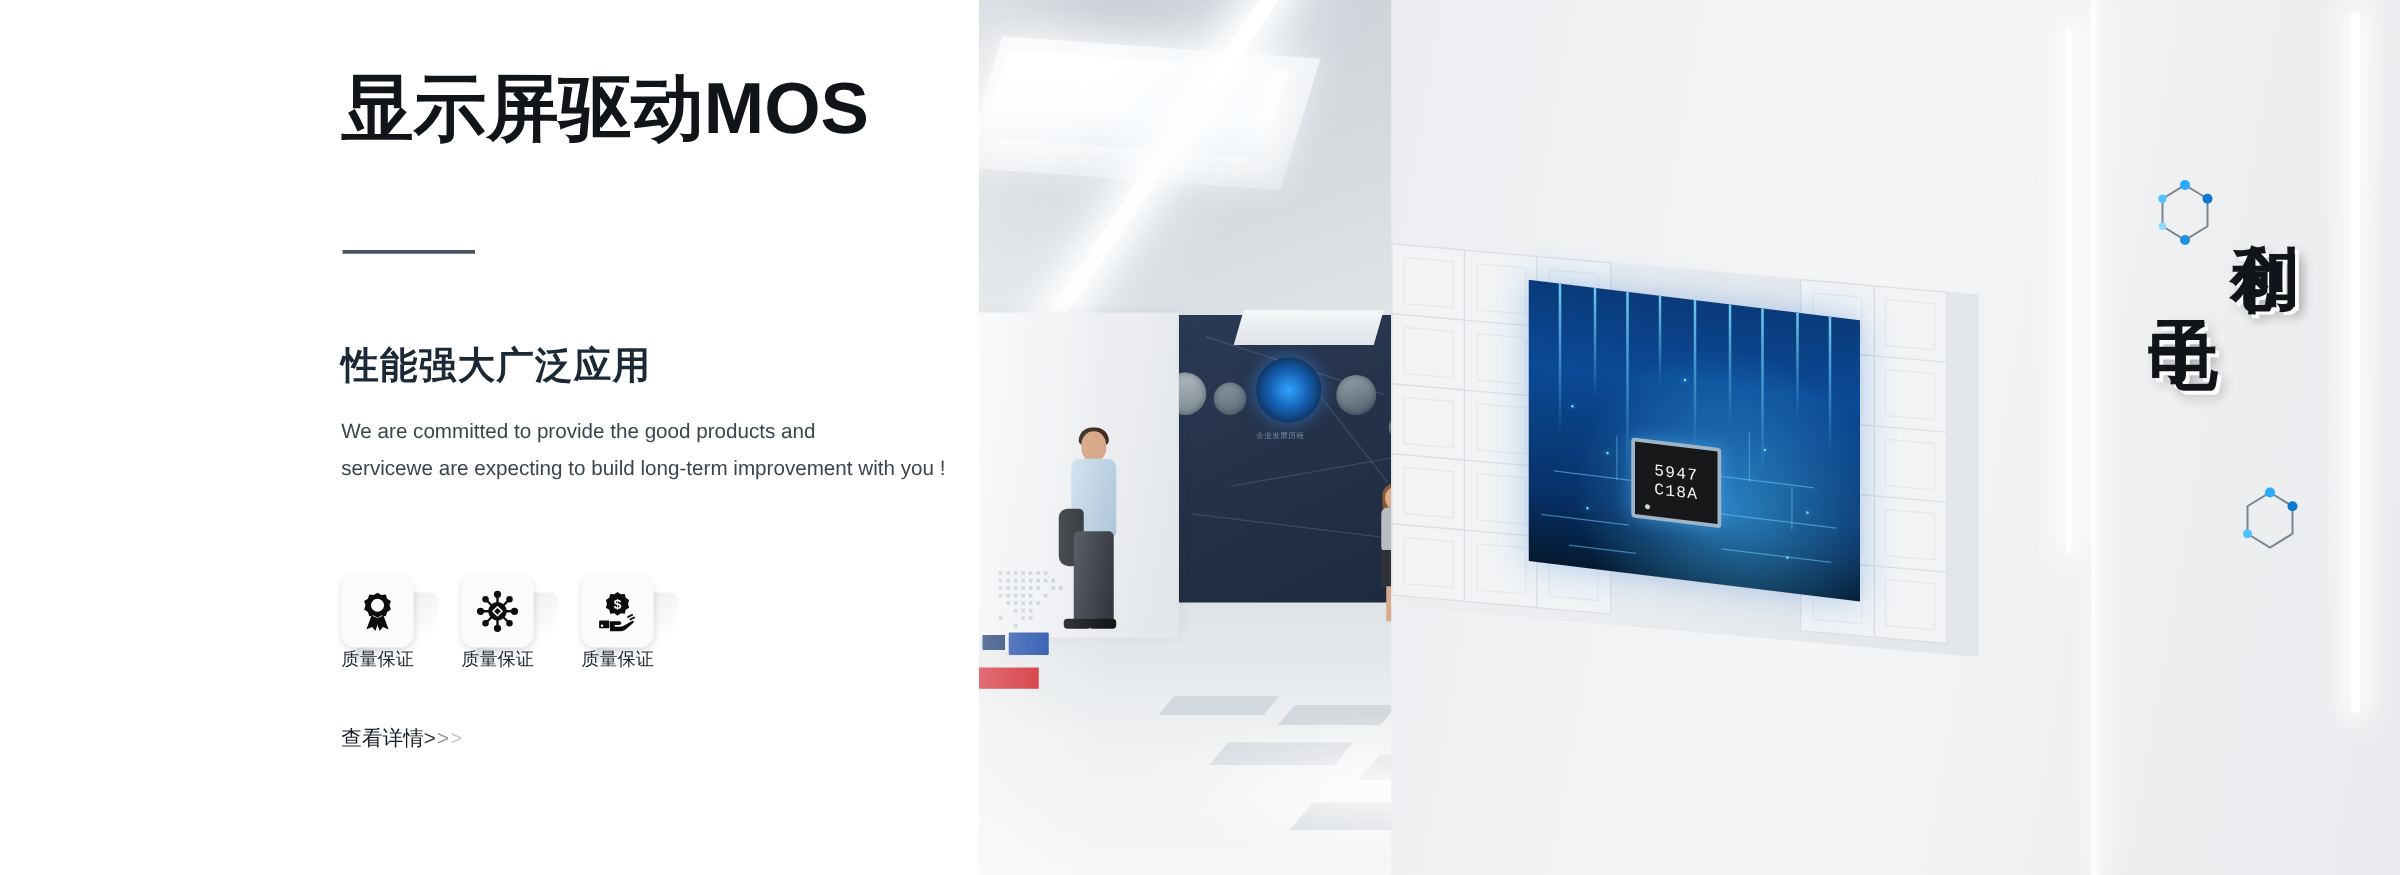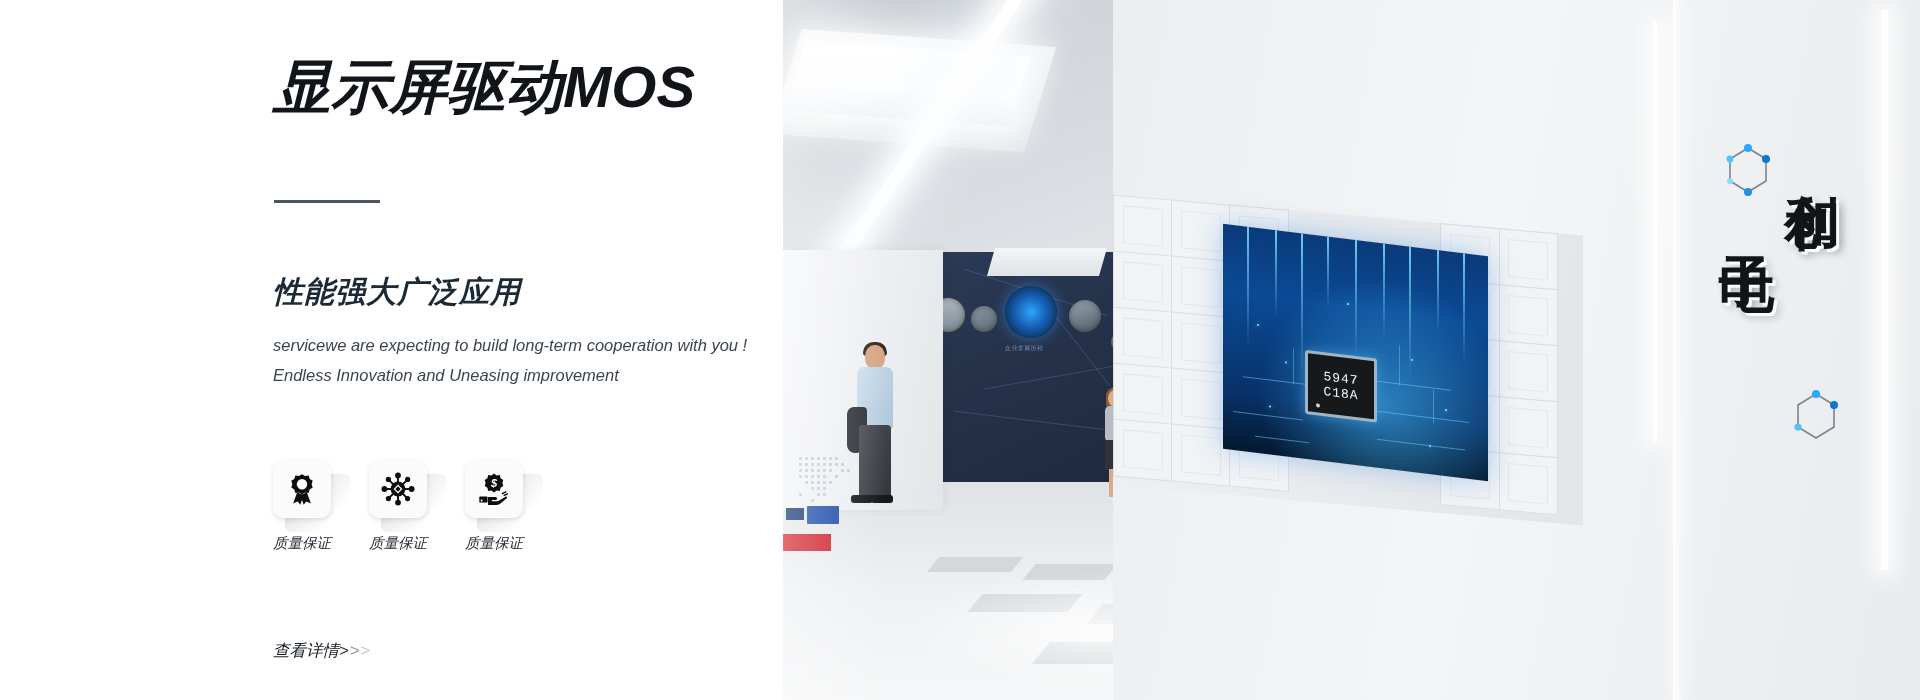--- a/index.html
+++ b/index.html
@@ -4,21 +4,21 @@
 <style>
   html,body{margin:0;padding:0;}
   body{
     width:1920px;height:700px;overflow:hidden;
     background:#ffffff;
     font-family:"Liberation Sans","DejaVu Sans",sans-serif;
   }
   .banner{position:relative;width:1920px;height:700px;overflow:hidden;background:#fff;}
 
   
-  .left-panel{position:absolute;left:0;top:0;width:783px;height:664px;background:#ffffff;z-index:40;font-style:italic;}
+  .left-panel{position:absolute;left:0;top:0;width:783px;height:664px;background:#ffffff;z-index:40;}
   .content{position:absolute;left:273px;top:0;width:470px;}
 
   .title{
     position:absolute;top:58px;left:0;
     font-size:58px;line-height:1.0;font-weight:700;color:#111418;
     letter-spacing:0px;white-space:nowrap;
   }
   .divider{position:absolute;top:200px;left:1px;width:106px;height:3px;background:#4b555f;}
 
   .subtitle{
@@ -40,26 +40,26 @@
     display:flex;align-items:center;justify-content:center;
     box-shadow:0 2px 5px rgba(0,0,0,.12);
   }
   .badge::after{
     content:"";position:absolute;left:14px;top:14px;width:62px;height:58px;
     background:linear-gradient(128deg,rgba(120,120,120,.38) 0%,rgba(160,160,160,.16) 45%,rgba(255,255,255,0) 78%);
     z-index:-1;border-radius:8px;transform:skewX(-6deg);
   }
   .badge svg{display:block;}
   .feature-label{
-    margin-top:16px;font-size:14.5px;color:#1d2530;font-weight:400;white-space:nowrap;
+    font-size:14.5px;color:#1d2530;font-weight:400;white-space:nowrap;
   }
 
   
   .detail-link{
-    position:absolute;top:640px;left:0;font-size:16.5px;color:#151b22;
+    position:absolute;top:580px;left:0;font-size:16.5px;color:#151b22;
     text-decoration:none;white-space:nowrap;cursor:pointer;
   }
   .detail-link .chev{letter-spacing:1px;}
   .detail-link .c1{color:#2c333b;}
   .detail-link .c2{color:#8f959c;}
   .detail-link .c3{color:#c3c8cd;}
 
   
   .photo{position:absolute;left:783px;top:0;width:1137px;height:700px;overflow:hidden;
          background:#e9ecef;}
@@ -182,22 +182,22 @@
   <div class="left-panel">
     <div class="content">
 
       <div class="title">显示屏驱动MOS</div>
 
       <div class="divider"></div>
 
       <div class="subtitle">性能强大广泛应用</div>
 
       <div class="paragraph">
-        <span class="pline">servicewe are expecting to build long-term cooperation with you !</span>
-        <span class="pline">Endless Innovation and Uneasing improvement</span>
+        <span class="pline">We are committed to provide the good products and</span>
+        <span class="pline">servicewe are expecting to build long-term improvement with you !</span>
       </div>
 
       <div class="features">
 
         <div class="feature">
           <div class="badge">
             <svg width="34" height="34" viewBox="0 0 34 34">
               <path fill="#0b0d0f" d="M17 2.2 20.1 4l3.5-.5 1.1 3.4 3 1.9-1.1 3.4 1.1 3.4-3 1.9-1.1 3.4-3.5-.5L17 22.2 13.9 20.4l-3.5.5-1.1-3.4-3-1.9 1.1-3.4L6.3 8.8l3-1.9L10.4 3.5l3.5.5z"></path>
               <circle cx="17" cy="12.2" r="5.2" fill="#ffffff"></circle>
               <path fill="#0b0d0f" d="M12.2 20.3 8.1 31.6l4.6-2.1 2.6 3.3 3.3-9.6z"></path>

